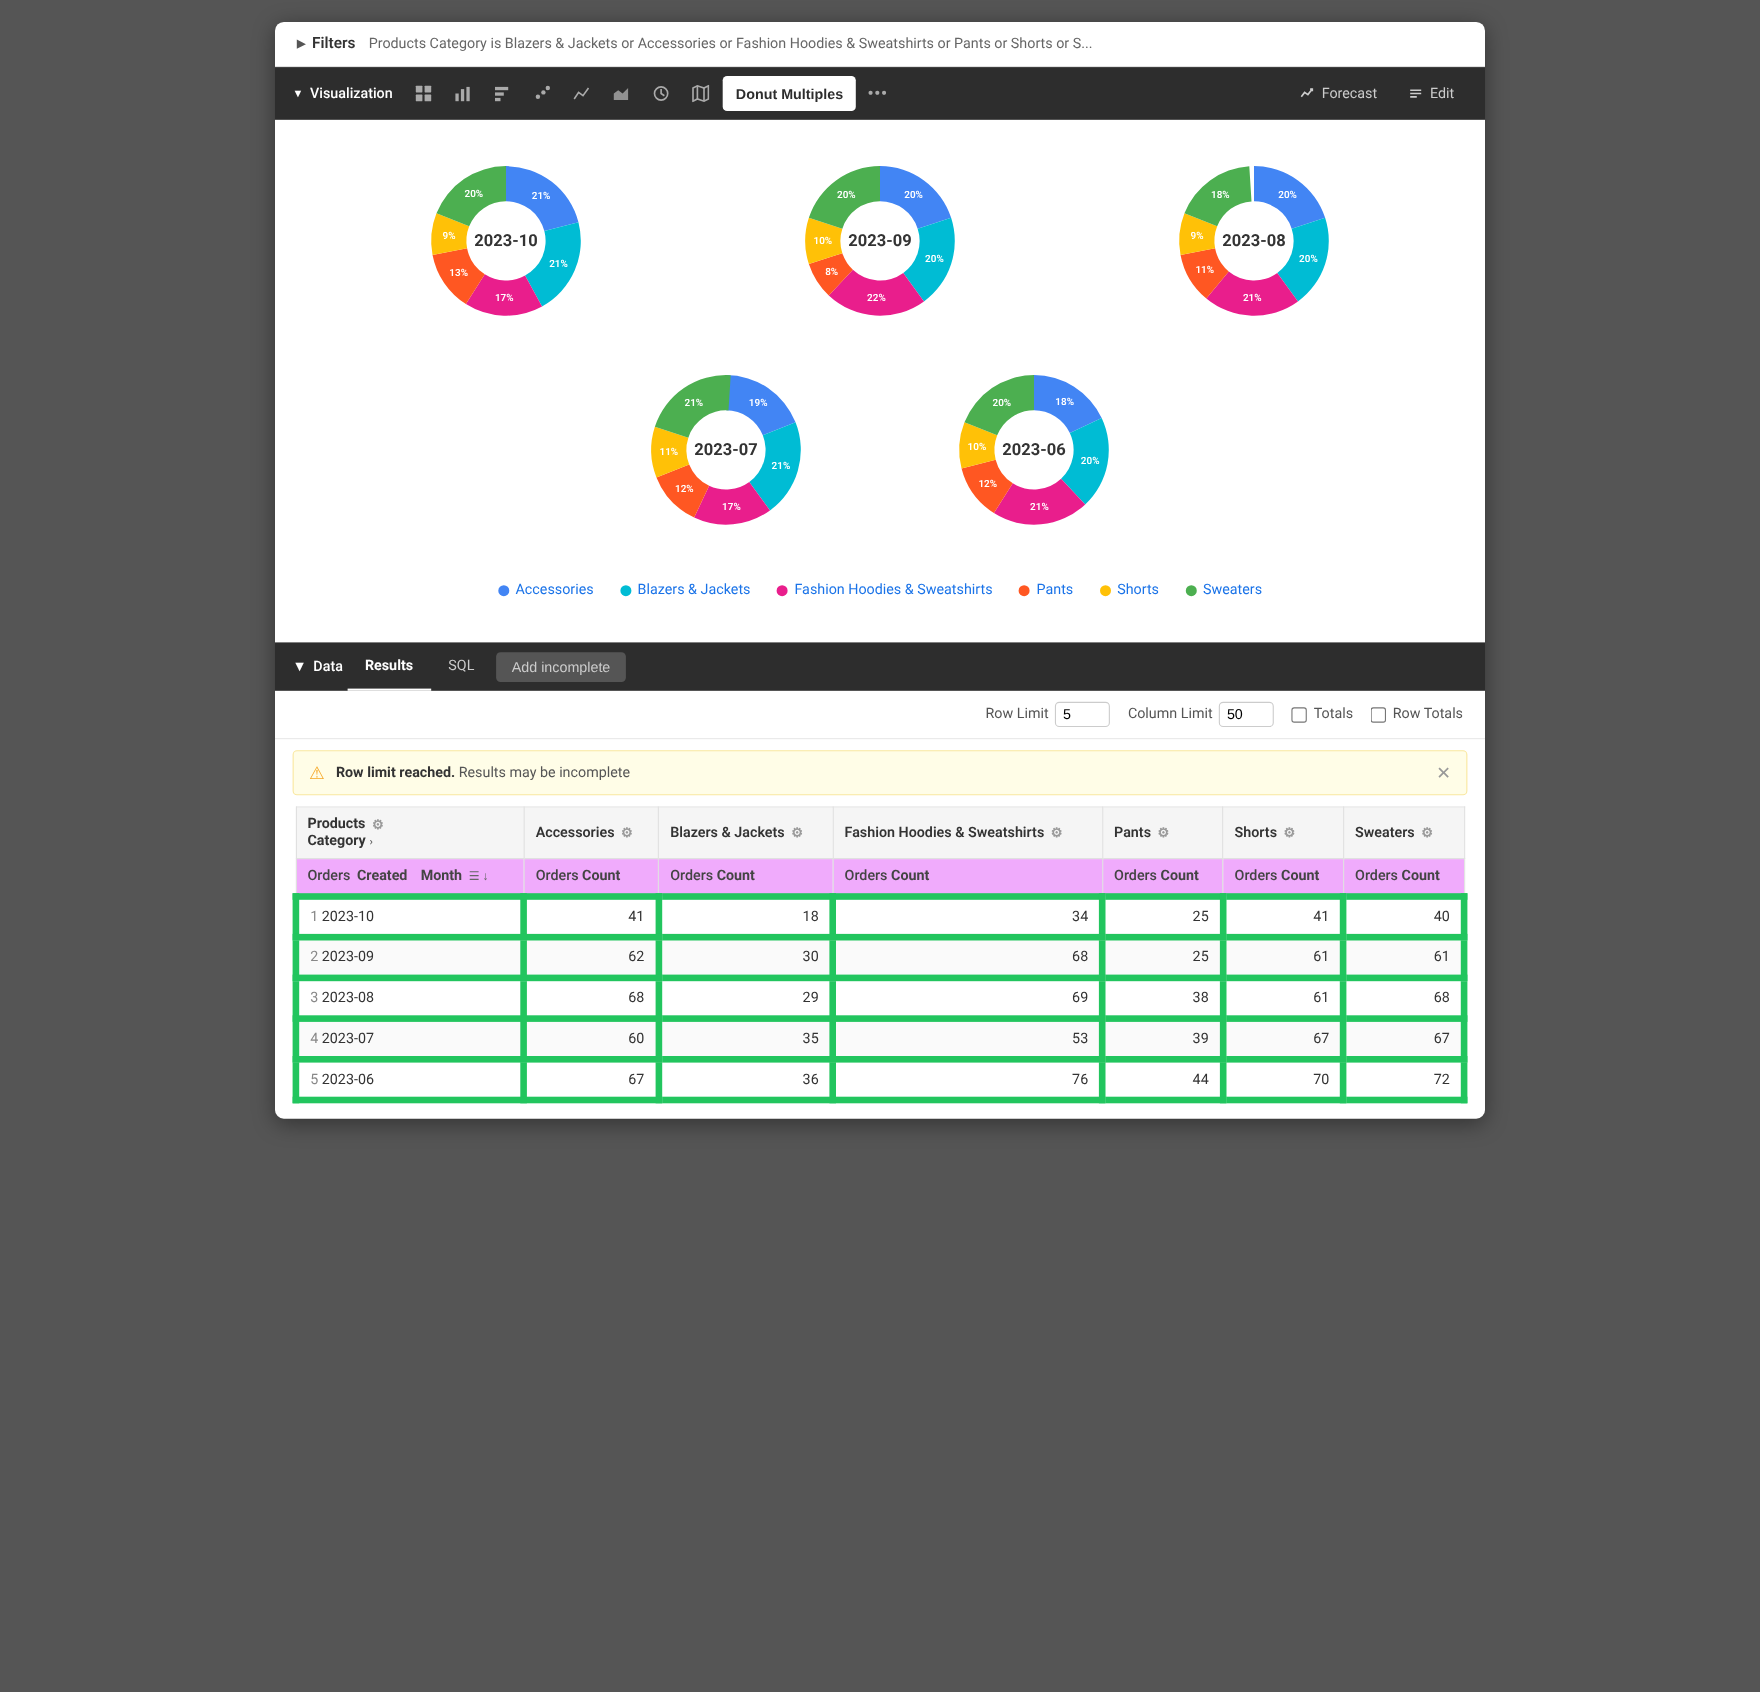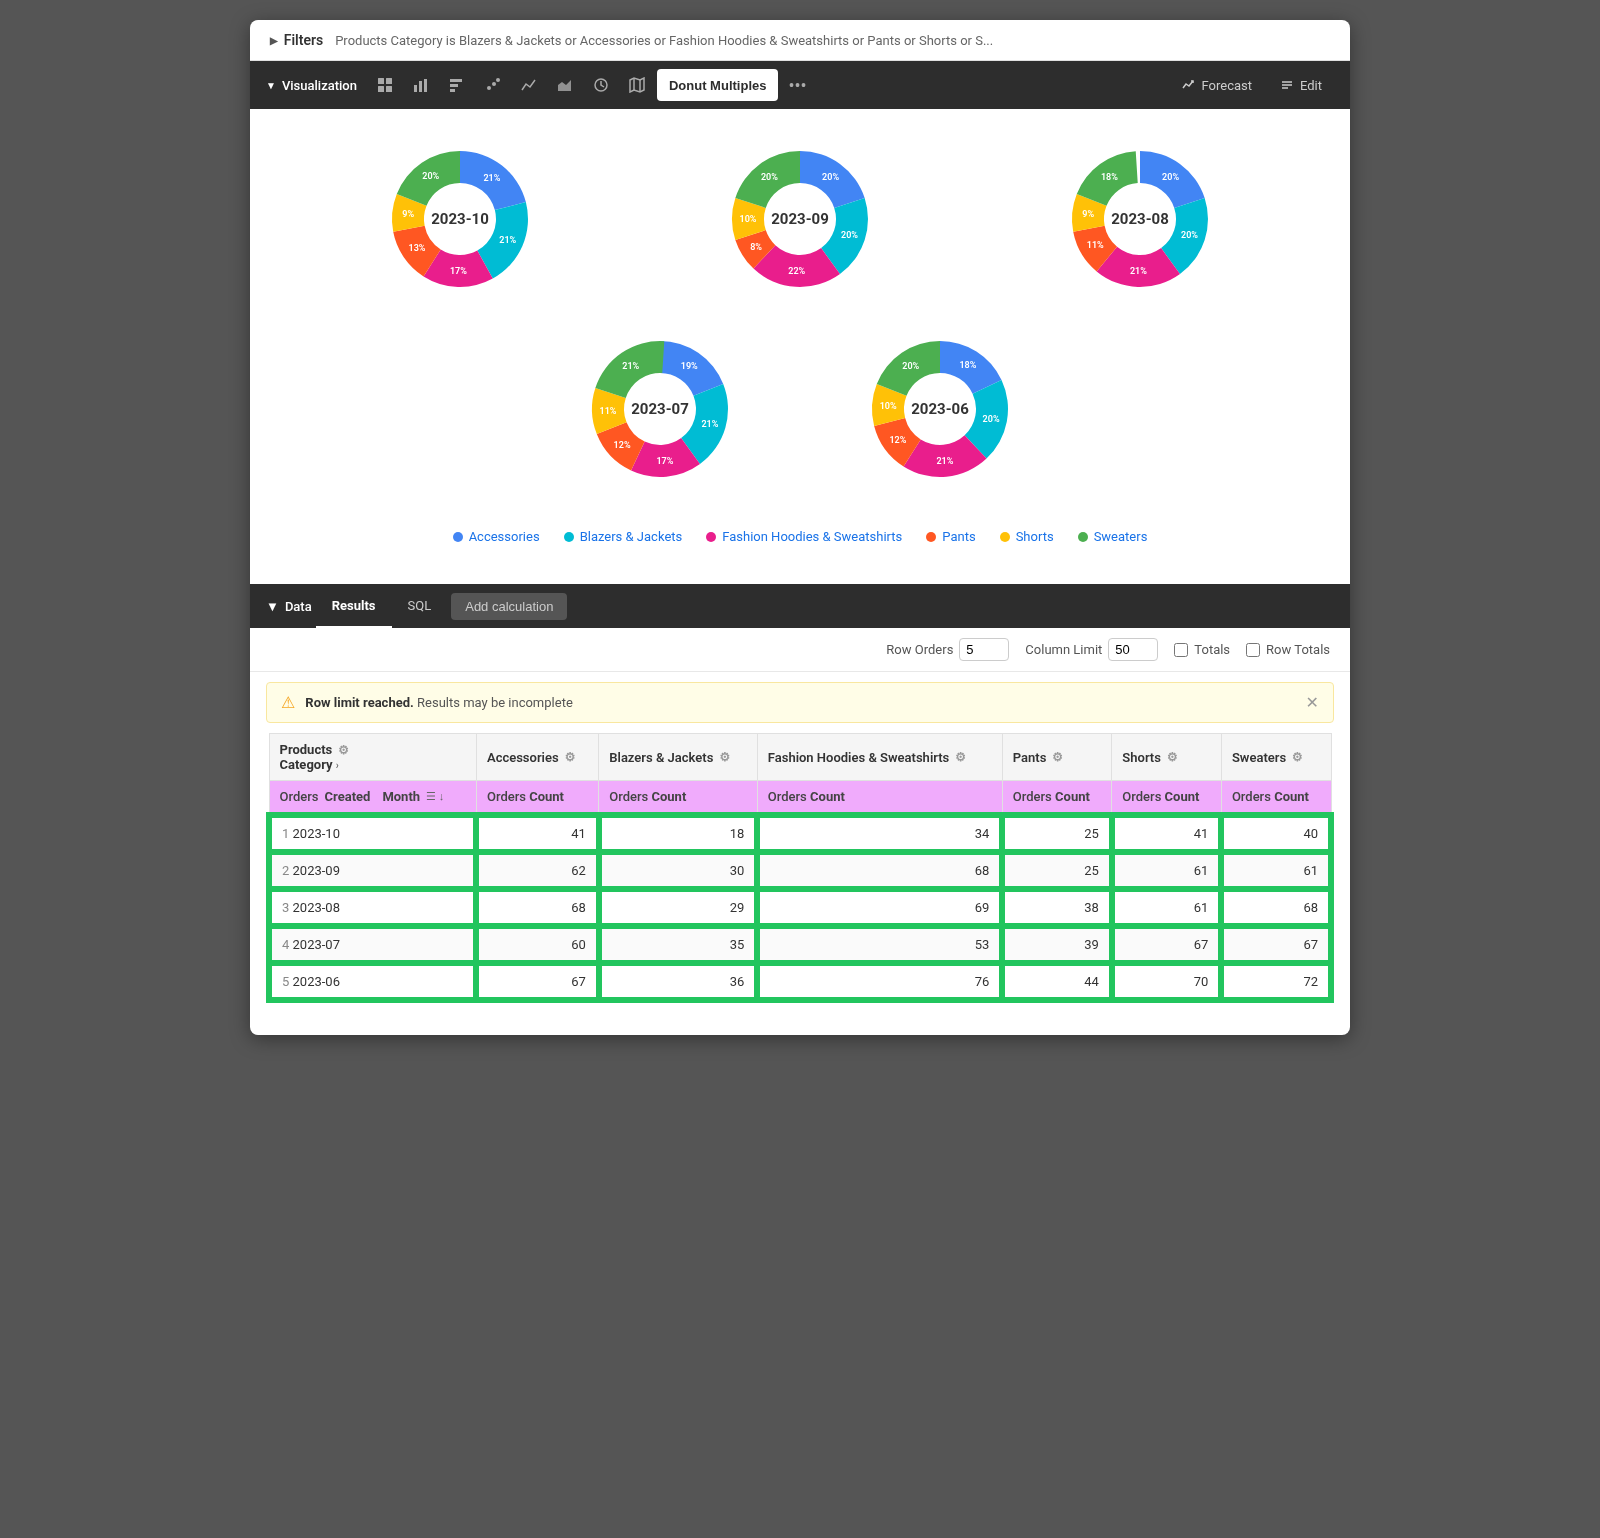--- a/index.html
+++ b/index.html
@@ -265,21 +265,21 @@
       gap: 10px;
       font-size: 13px;
     }
     .warning-icon { color: #f5a623; font-size: 16px; }
     .warning-text { flex: 1; color: #555; }
     .warning-text strong { color: #333; margin-top: 39px; }
     .warning-close { color: #999; cursor: pointer; font-size: 16px; }
 
     
     .table-wrapper {
-      padding: 0 16px 32px;
+      padding: 0 16px 14px;
       overflow-x: auto;
     }
     table {
       width: 100%;
       border-collapse: collapse;
       font-size: 13px;
     }
     .col-header-group {
       background: #f5f5f5;
     }
@@ -539,26 +539,26 @@
       </div>
   </div>
 
   <div class="data-toolbar">
     <div class="data-label">
       <span>▼</span>
       <span>Data</span>
     </div>
     <div class="data-tab active">Results</div>
     <div class="data-tab">SQL</div>
-    <button class="data-tab-add">Add calculation</button>
+    <button class="data-tab-add">Add incomplete</button>
   </div>
 
   <div class="results-controls">
     <label>
-      <span>Row Orders</span>
+      <span>Row Limit</span>
       <input type="text" value="5" style="">
     </label>
     <label>
       <span>Column Limit</span>
       <input type="text" value="50" style="">
     </label>
     <label>
       <input type="checkbox" style="">
       <span>Totals</span>
     </label>

